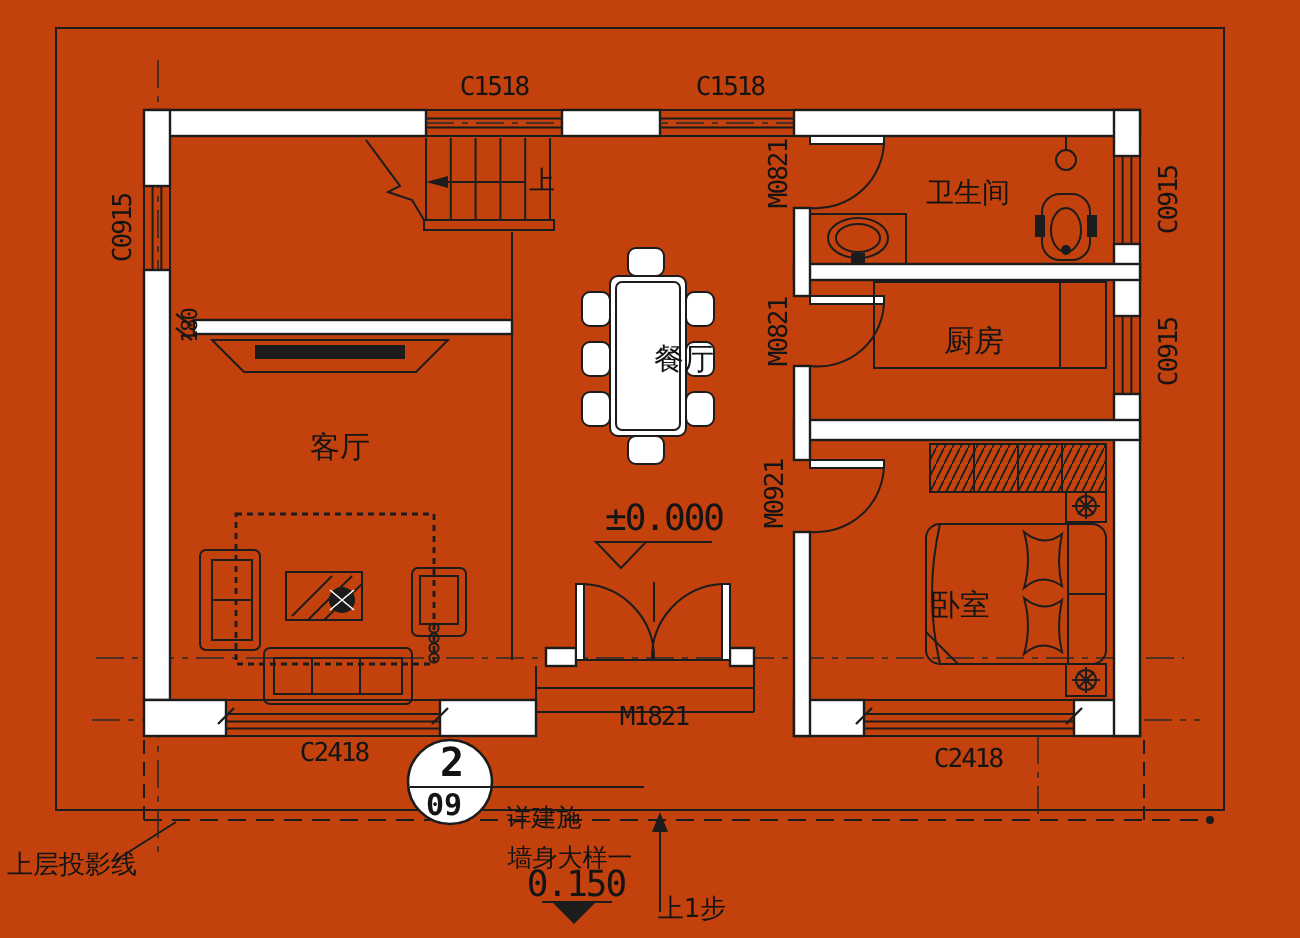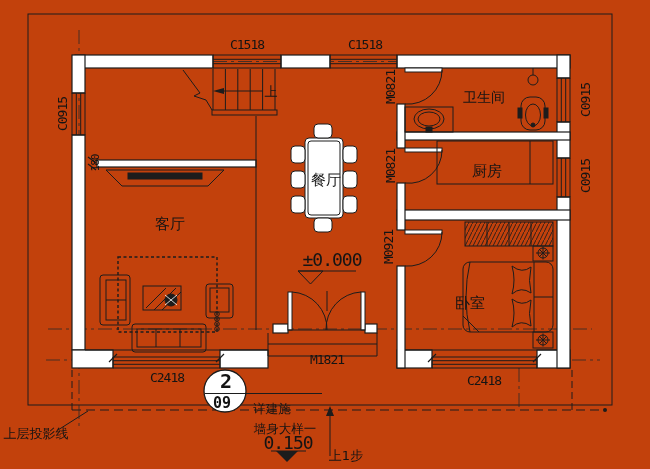--- a/index.html
+++ b/index.html
@@ -277,24 +277,24 @@
   <div class="lbl code rot" style="left:585px;top:176px">C0915</div>
   <div class="lbl code" style="left:167px;top:377px">C2418</div>
   <div class="lbl code" style="left:484px;top:380px">C2418</div>
 
   <div class="lbl code rot" style="left:390px;top:87px">M0821</div>
   <div class="lbl code rot" style="left:390px;top:166px">M0821</div>
   <div class="lbl code rot" style="left:388px;top:247px">M0921</div>
   <div class="lbl code" style="left:327px;top:359px">M1821</div>
 
   <div class="lbl cjk" style="left:170px;top:224px">客厅</div>
-  <div class="lbl cjk" style="left:326px;top:180px">餐厅</div>
+  <div class="lbl cjk" style="left:342px;top:180px">餐厅</div>
   <div class="lbl cjk14" style="left:484px;top:97px">卫生间</div>
   <div class="lbl cjk" style="left:487px;top:171px">厨房</div>
-  <div class="lbl cjk" style="left:470px;top:303px">卧室</div>
+  <div class="lbl cjk" style="left:480px;top:303px">卧室</div>
 
   <div class="lbl cjk13" style="left:271px;top:91px">上</div>
 
   <div class="lbl code12" style="left:332px;top:260px">±0.000</div>
   <div class="lbl code12" style="left:288px;top:443px">0.150</div>
   <div class="lbl cjk13" style="left:346px;top:455px">上1步</div>
 
   <div class="lbl big" style="left:226px;top:381px">2</div>
   <div class="lbl mid" style="left:222px;top:403px">09</div>
   <div class="lbl cjk12" style="left:272px;top:382px">详建施</div>

